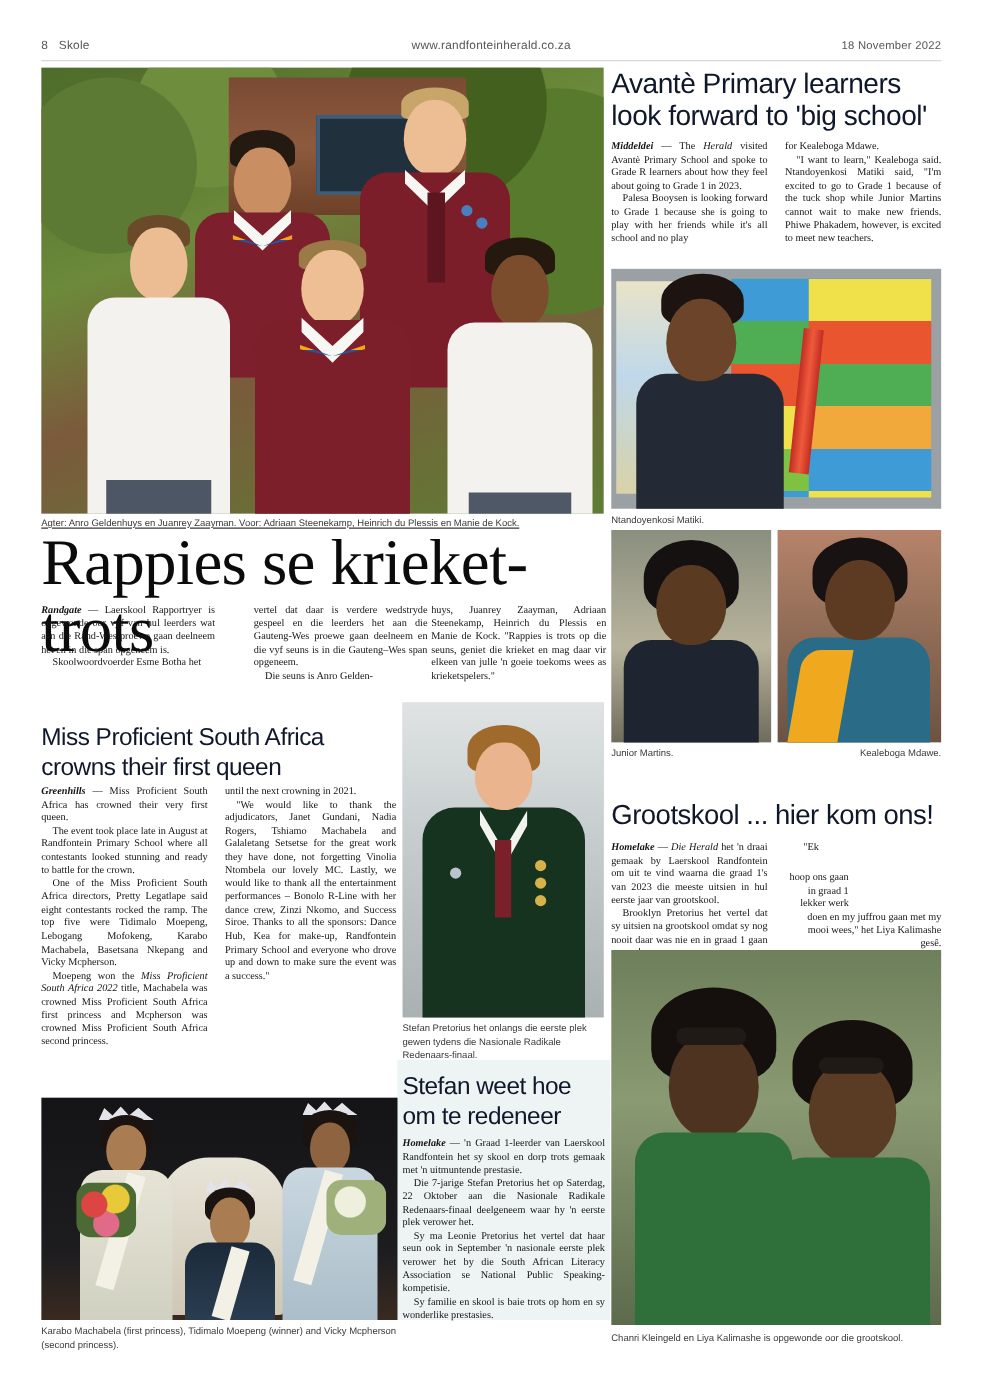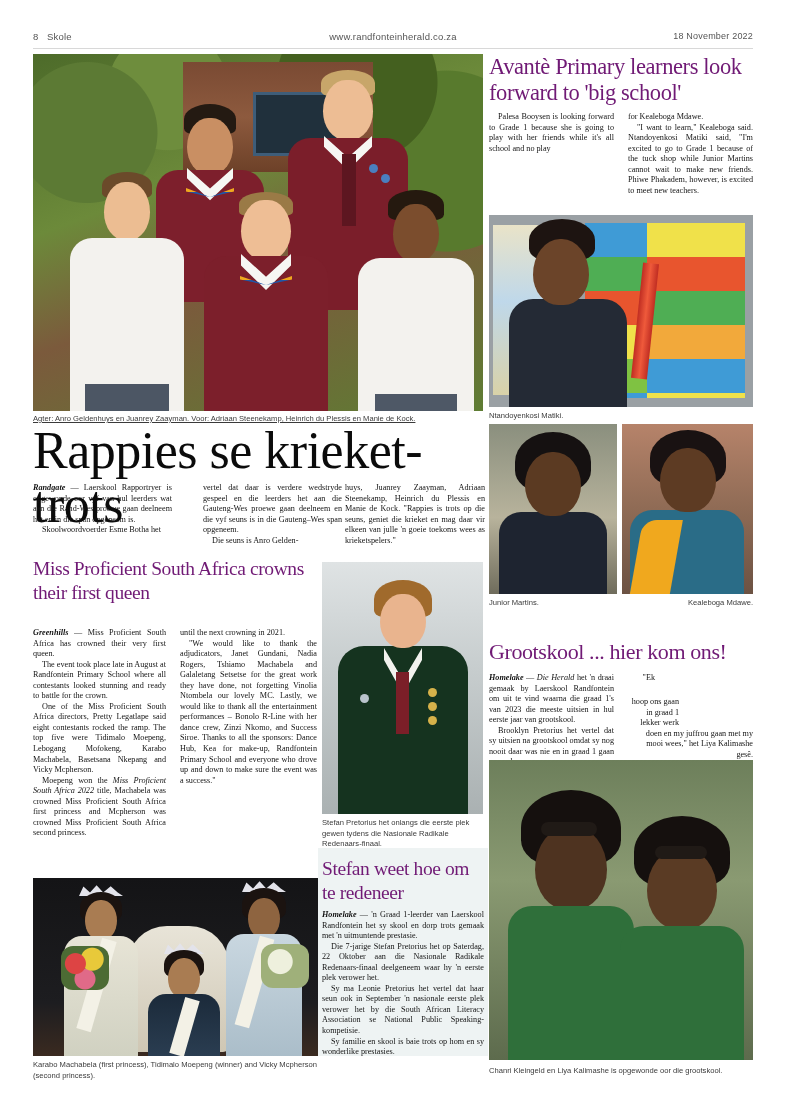--- a/index.html
+++ b/index.html
@@ -192,38 +192,38 @@
   .caption {
     position: absolute;
     font-family: "Liberation Sans", sans-serif;
     font-size: 7.6px;
     line-height: 10.5px;
     color: #3a3a3a;
   }
 
   
   .hl {
-    font-family: Liberation Serif, serif;
+    font-family: Liberation Sans, sans-serif;
     font-weight: 400;
-    color: #701a75;
+    color: #0f172a;
     letter-spacing: -0.4px;
   }
   #hl-avante {
     position:absolute; left: 489px; top: 54px; width: 266px;
     font-size: 22.5px; line-height: 26px;
   }
   #hl-rappies {
     position:absolute; left: 33px; top: 424px; width: 452px;
     font-family: "Liberation Serif", serif;
     font-size: 52px; line-height: 54px;
     letter-spacing: -0.5px;
     color: #0b0b0b;
   }
   #hl-miss {
-    position:absolute; left: 33px; top: 557px; width: 284px;
+    position:absolute; left: 33px; top: 578px; width: 284px;
     font-size: 19.5px; line-height: 24px;
   }
   #hl-stefan {
     position:absolute; left: 322px; top: 857px; width: 162px;
     font-size: 19.5px; line-height: 24px;
   }
   #hl-grootskool {
     position:absolute; left: 489px; top: 639px; width: 266px;
     font-size: 22px; line-height: 26px;
   }
@@ -318,20 +318,21 @@
       <p class="first">vertel dat daar is verdere wedstryde gespeel en die leerders het aan die Gauteng-Wes proewe gaan deelneem en die vyf seuns is in die Gauteng–Wes span opgeneem.</p>
       <p>Die seuns is Anro Gelden-</p>
     </div>
   <div class="body-col" id="rappies-c3" style="left:345px; top:483px; width:140px; height:56px;">
       <p class="first">huys, Juanrey Zaayman, Adriaan Steenekamp, Heinrich du Plessis en Manie de Kock. "Rappies is trots op die seuns, geniet die krieket en mag daar vir elkeen van julle 'n goeie toekoms wees as krieketspelers."</p>
     </div>
 
   <h2 class="hl" id="hl-avante" style="margin:0;">Avantè Primary learners look forward to 'big school'</h2>
 
   <div class="body-col" id="avante-c1" style="left:489px; top:112px; width:125px;">
+      <p class="first"><span class="dateline">Middeldei</span> — The <span class="ital">Herald</span> visited Avantè Primary School and spoke to Grade R learners about how they feel about going to Grade 1 in 2023.</p>
       <p>Palesa Booysen is looking forward to Grade 1 because she is going to play with her friends while it's all school and no play</p>
     </div>
   <div class="body-col" id="avante-c2" style="left:628px; top:112px; width:125px;">
       <p class="first">for Kealeboga Mdawe.</p>
       <p>"I want to learn," Kealeboga said. Ntandoyenkosi Matiki said, "I'm excited to go to Grade 1 because of the tuck shop while Junior Martins cannot wait to make new friends. Phiwe Phakadem, however, is excited to meet new teachers.</p>
     </div>
 
   <div class="photo" id="photo-numbers">
     <div class="board"></div>
     <div class="minnie"></div>

